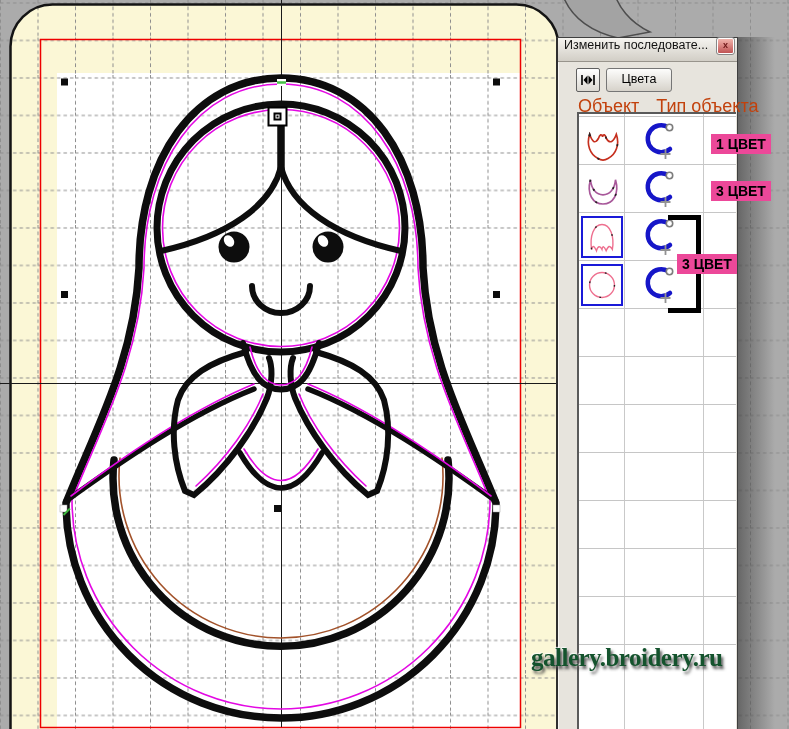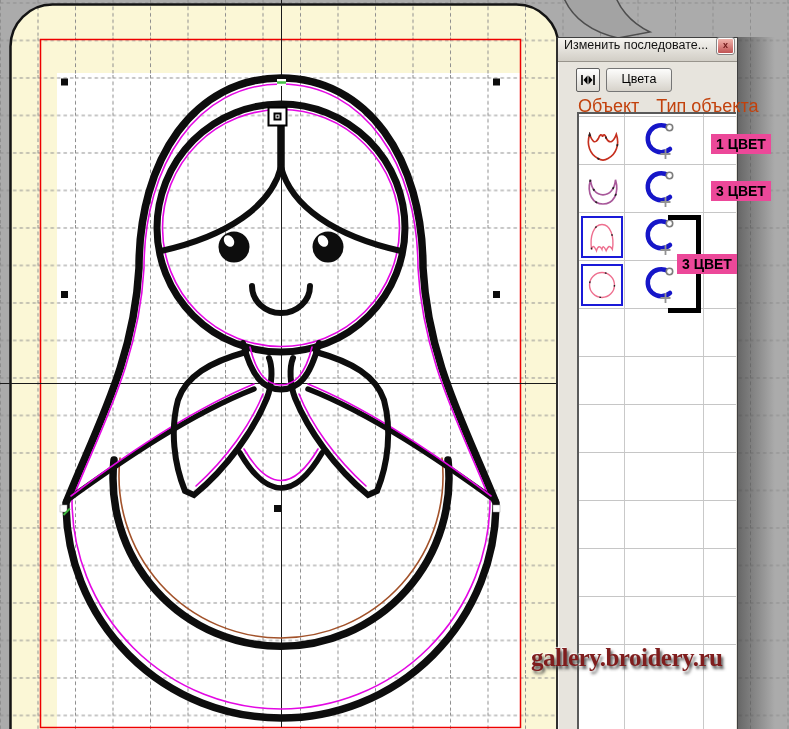--- a/index.html
+++ b/index.html
@@ -66,21 +66,21 @@
     position:absolute;z-index:4;background:#ec4899;color:#000;
     font-weight:bold;font-size:14px;padding:2px 5px;white-space:nowrap;
   }
   .bracket{
     position:absolute;left:668px;top:215px;width:28px;height:88px;z-index:3;
     border-top:5px solid #000;border-right:5px solid #000;border-bottom:5px solid #000;
   }
   .watermark{
     position:absolute;left:531px;top:644px;z-index:5;
     font-family:"Liberation Serif",serif;font-weight:bold;font-size:25px;
-    letter-spacing:-0.5px;color:#7f1d1d;
+    letter-spacing:-0.5px;color:#14532d;
     text-shadow:2px 3px 3px rgba(70,70,70,.9), -1px -1px 1px rgba(255,255,255,.75), 0 0 2px rgba(255,255,255,.6);
     white-space:nowrap;
   }
 </style>
 </head>
 <body>
 
 <svg id="stage" width="789" height="729" viewBox="0 0 789 729">
   <defs>
     <pattern id="grid" width="37.5" height="37.5" patternUnits="userSpaceOnUse">

